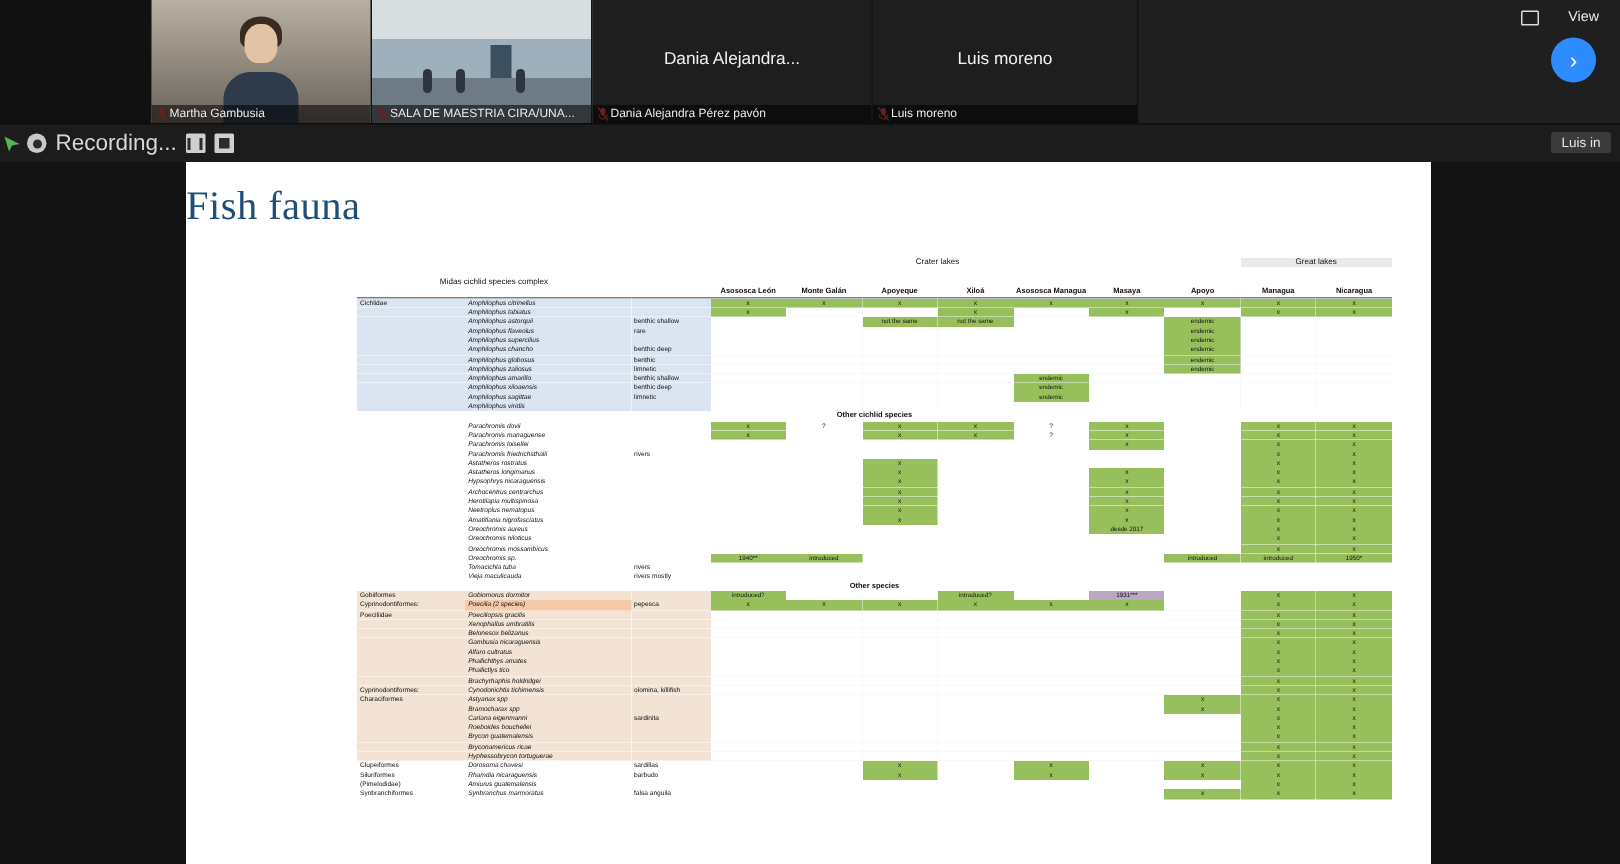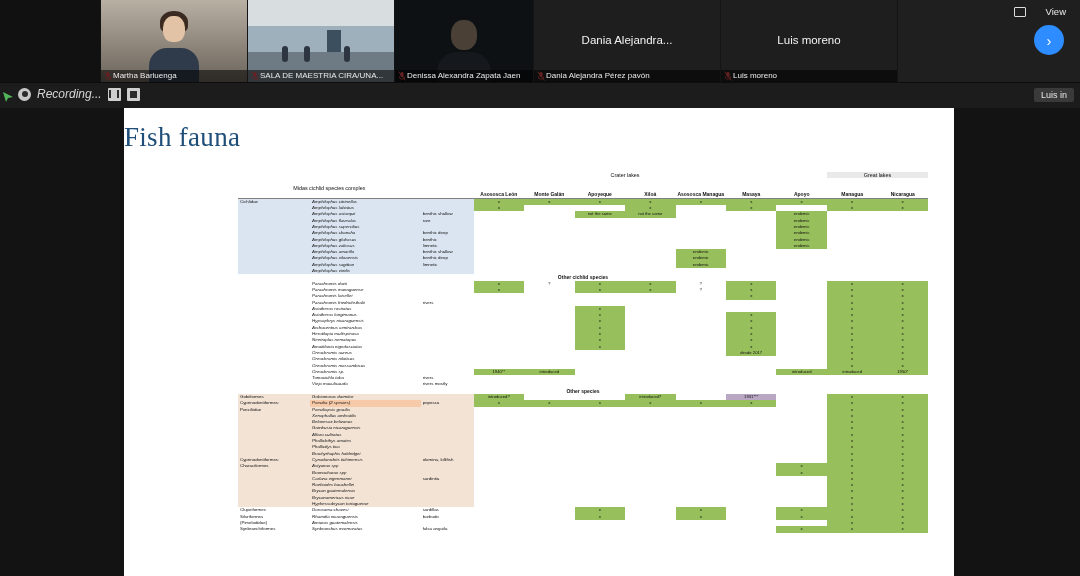--- a/index.html
+++ b/index.html
@@ -80,21 +80,21 @@
   .view-btn .glyph{display:inline-block;width:10px;height:8px;border:1px solid #ddd;border-radius:1px;}
 
   
   .toolbar{
     position:absolute;left:0;top:82px;width:1080px;height:26px;
     background:#1c1c1c;border-top:1px solid #0d0d0d;
   }
   .rec-group{position:absolute;left:18px;top:4px;display:flex;align-items:center;gap:6px;}
   .rec-dot{width:13px;height:13px;border-radius:50%;background:#c8c8c8;display:flex;align-items:center;justify-content:center;}
   .rec-dot i{width:6px;height:6px;border-radius:50%;background:#2b2b2b;display:block;}
-  .rec-text{color:#d6d6d6;font-size:12px;font-style:italic;}
+  .rec-text{color:#d6d6d6;font-size:15px;}
   .rec-ctl{width:13px;height:13px;background:#cfcfcf;border-radius:1px;display:flex;align-items:center;justify-content:center;}
   .rec-ctl .pause{width:6px;height:8px;border-left:2px solid #2b2b2b;border-right:2px solid #2b2b2b;}
   .rec-ctl .stop{width:7px;height:7px;background:#2b2b2b;}
   .green-arrow{position:absolute;left:2px;top:6px;width:12px;height:12px;}
   .signin{
     position:absolute;right:6px;top:5px;background:#3a3a3a;color:#e6e6e6;
     font-size:9px;padding:2px 7px;border-radius:2px;cursor:pointer;
   }
 
   
@@ -145,53 +145,41 @@
       <div class="person-hair"></div>
       <div class="person-head"></div>
       <div class="person-body"></div>
       <div class="mic">
         <svg viewBox="0 0 8 10">
             <rect x="2.4" y="1" width="3.2" height="5" rx="1.6" fill="#e04b4b"></rect>
             <path d="M1.2 5.4a2.8 2.8 0 0 0 5.6 0" stroke="#e04b4b" fill="none" stroke-width="0.8"></path>
             <line x1="0.6" y1="0.6" x2="7.4" y2="9.4" stroke="#e04b4b" stroke-width="1"></line>
           </svg>
       </div>
-      <div class="namebar">Martha Barluenga</div>
+      <div class="namebar">Martha Gambusia</div>
     </div>
 
     <div class="tile room-tile" style="width:146px;">
       <div class="room-ceiling"></div>
       <div class="room-wall"></div>
       <div class="room-floor"></div>
       <div class="room-door"></div>
       <div class="room-fig" style="left:34px;"></div>
       <div class="room-fig" style="left:56px;"></div>
       <div class="room-fig" style="left:96px;"></div>
       <div class="mic">
         <svg viewBox="0 0 8 10">
             <rect x="2.4" y="1" width="3.2" height="5" rx="1.6" fill="#e04b4b"></rect>
             <path d="M1.2 5.4a2.8 2.8 0 0 0 5.6 0" stroke="#e04b4b" fill="none" stroke-width="0.8"></path>
             <line x1="0.6" y1="0.6" x2="7.4" y2="9.4" stroke="#e04b4b" stroke-width="1"></line>
           </svg>
       </div>
       <div class="namebar">SALA DE MAESTRIA CIRA/UNA...</div>
     </div>
 
-    <div class="tile dark-tile" style="width:138px;">
-      <div class="dark-head"></div>
-      <div class="dark-body"></div>
-      <div class="mic">
-        <svg viewBox="0 0 8 10">
-            <rect x="2.4" y="1" width="3.2" height="5" rx="1.6" fill="#e04b4b"></rect>
-            <path d="M1.2 5.4a2.8 2.8 0 0 0 5.6 0" stroke="#e04b4b" fill="none" stroke-width="0.8"></path>
-            <line x1="0.6" y1="0.6" x2="7.4" y2="9.4" stroke="#e04b4b" stroke-width="1"></line>
-          </svg>
-      </div>
-      <div class="namebar">Denissa Alexandra Zapata Jaen</div>
-    </div>
 
     <div class="tile big-label" style="width:186px;">
       <div class="centername">Dania  Alejandra...</div>
       <div class="mic">
         <svg viewBox="0 0 8 10">
             <rect x="2.4" y="1" width="3.2" height="5" rx="1.6" fill="#e04b4b"></rect>
             <path d="M1.2 5.4a2.8 2.8 0 0 0 5.6 0" stroke="#e04b4b" fill="none" stroke-width="0.8"></path>
             <line x1="0.6" y1="0.6" x2="7.4" y2="9.4" stroke="#e04b4b" stroke-width="1"></line>
           </svg>
       </div>

